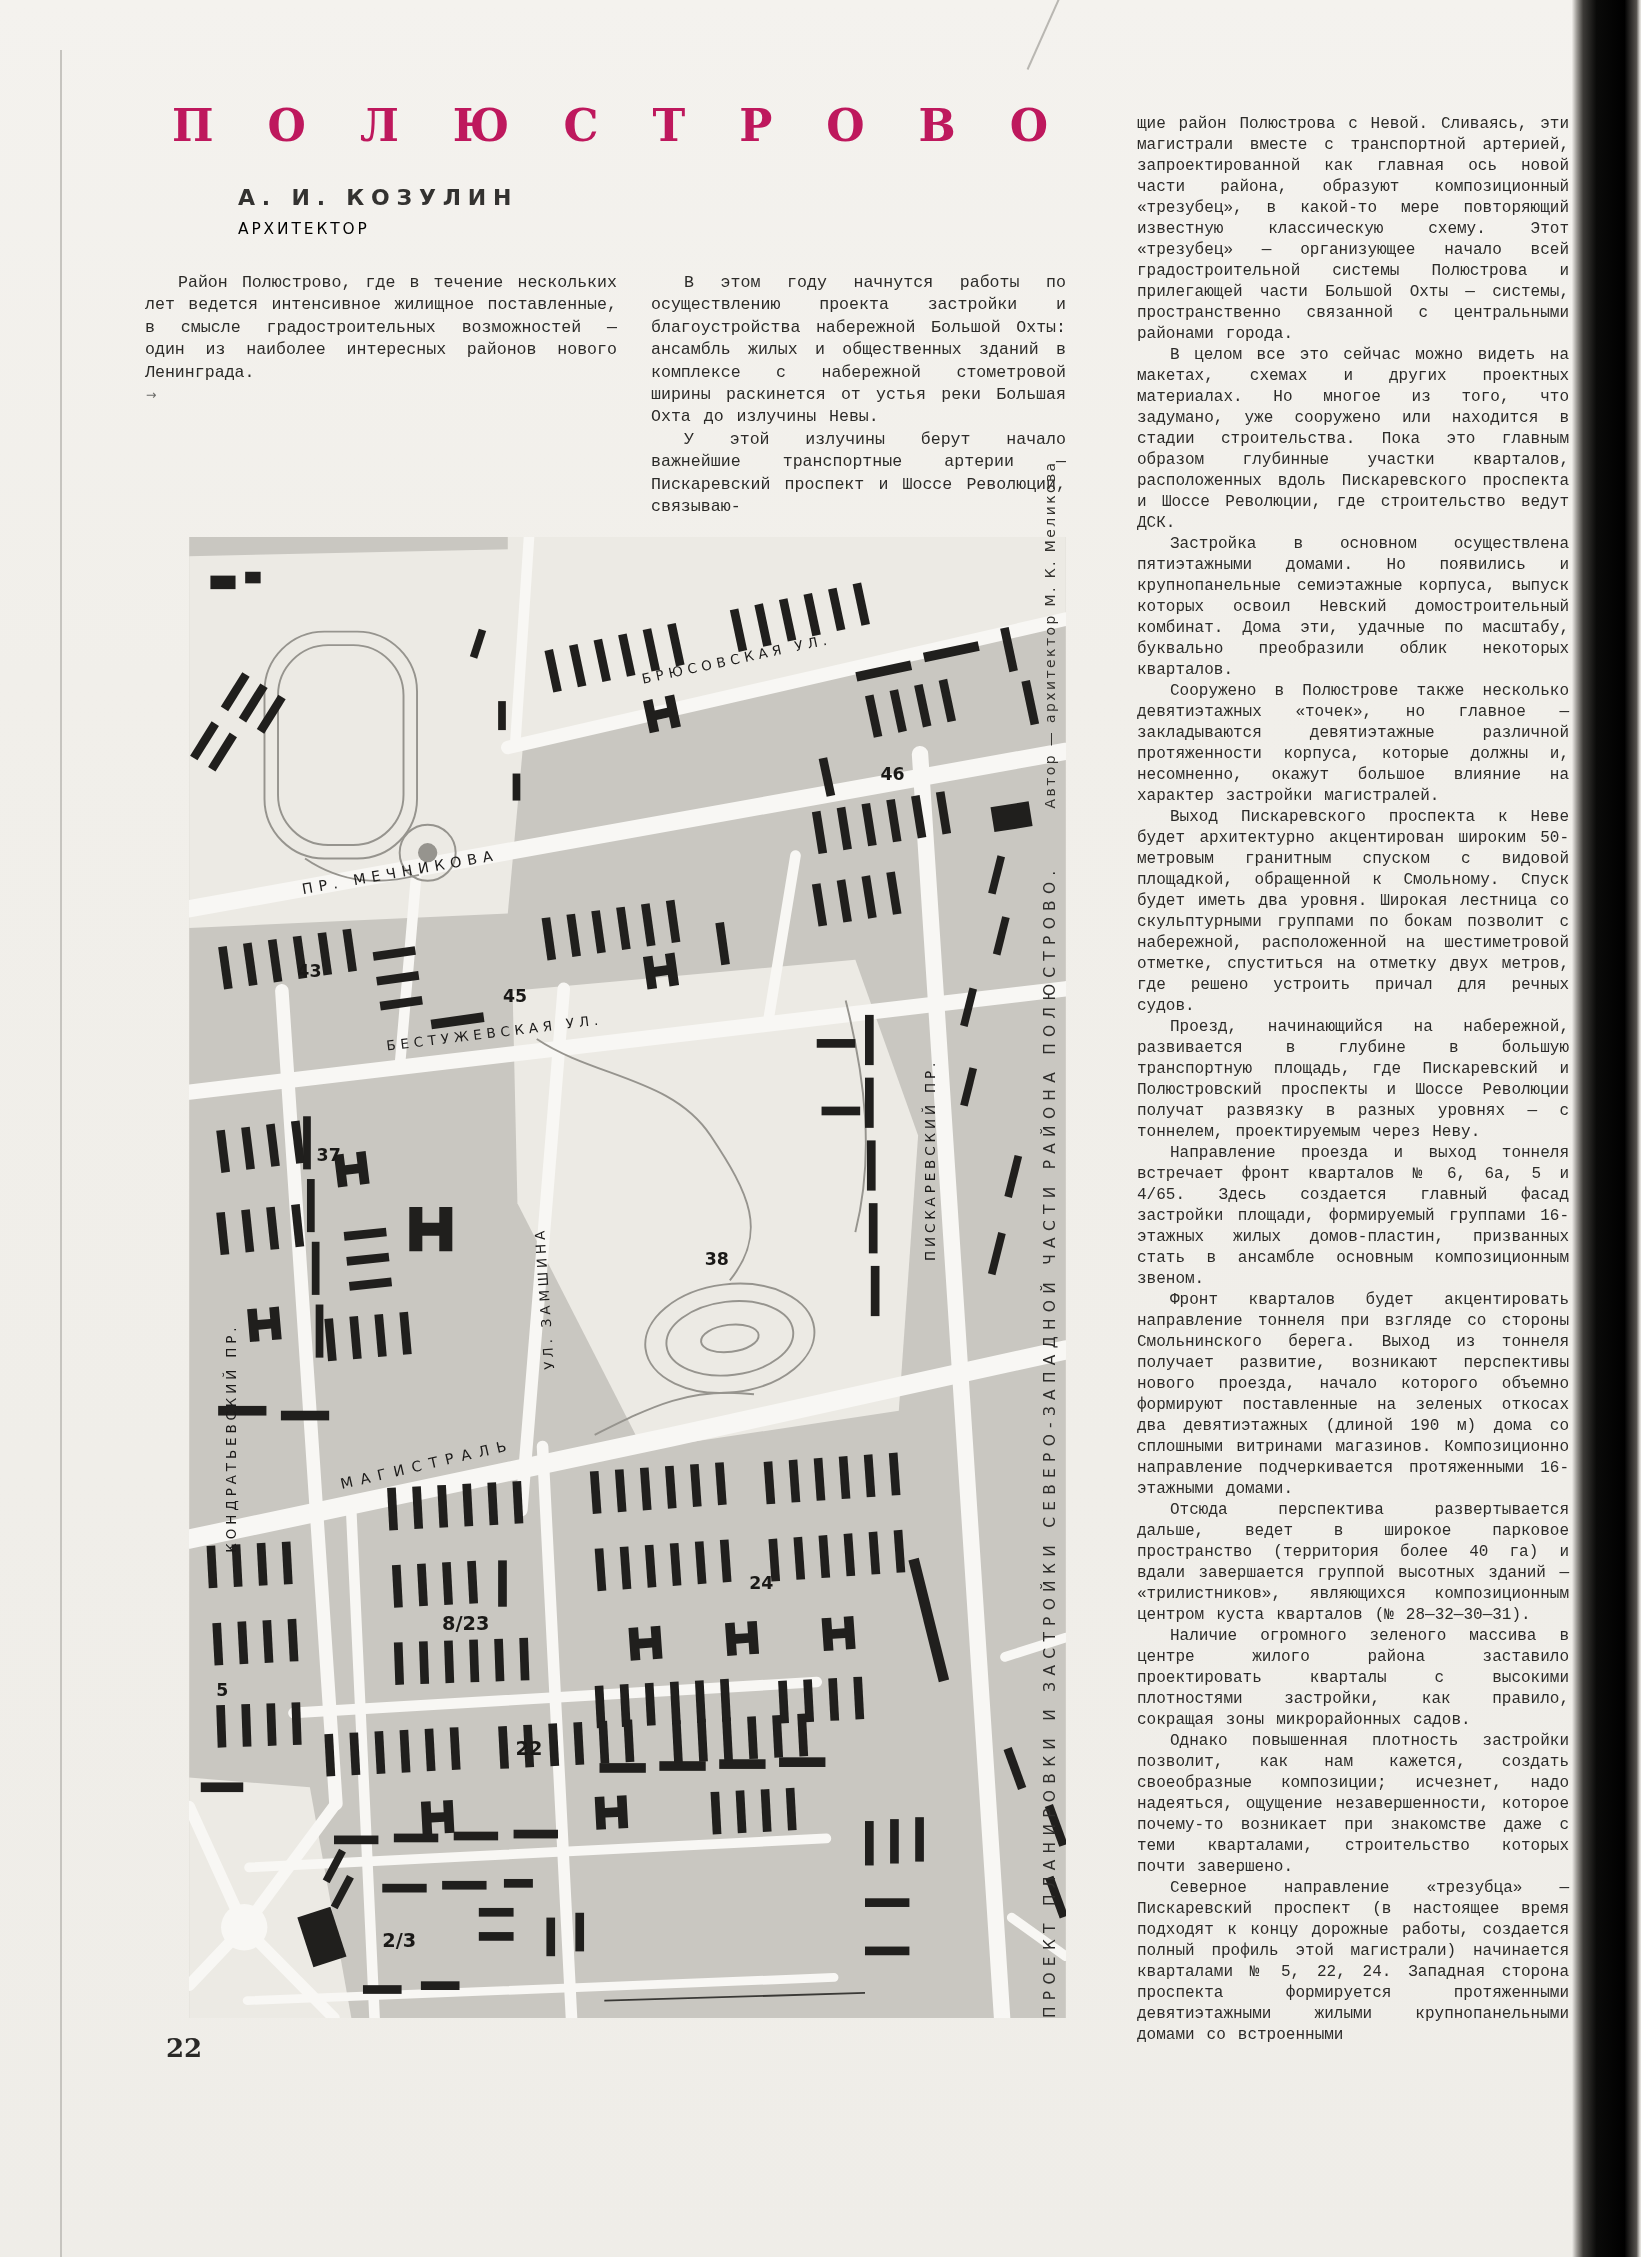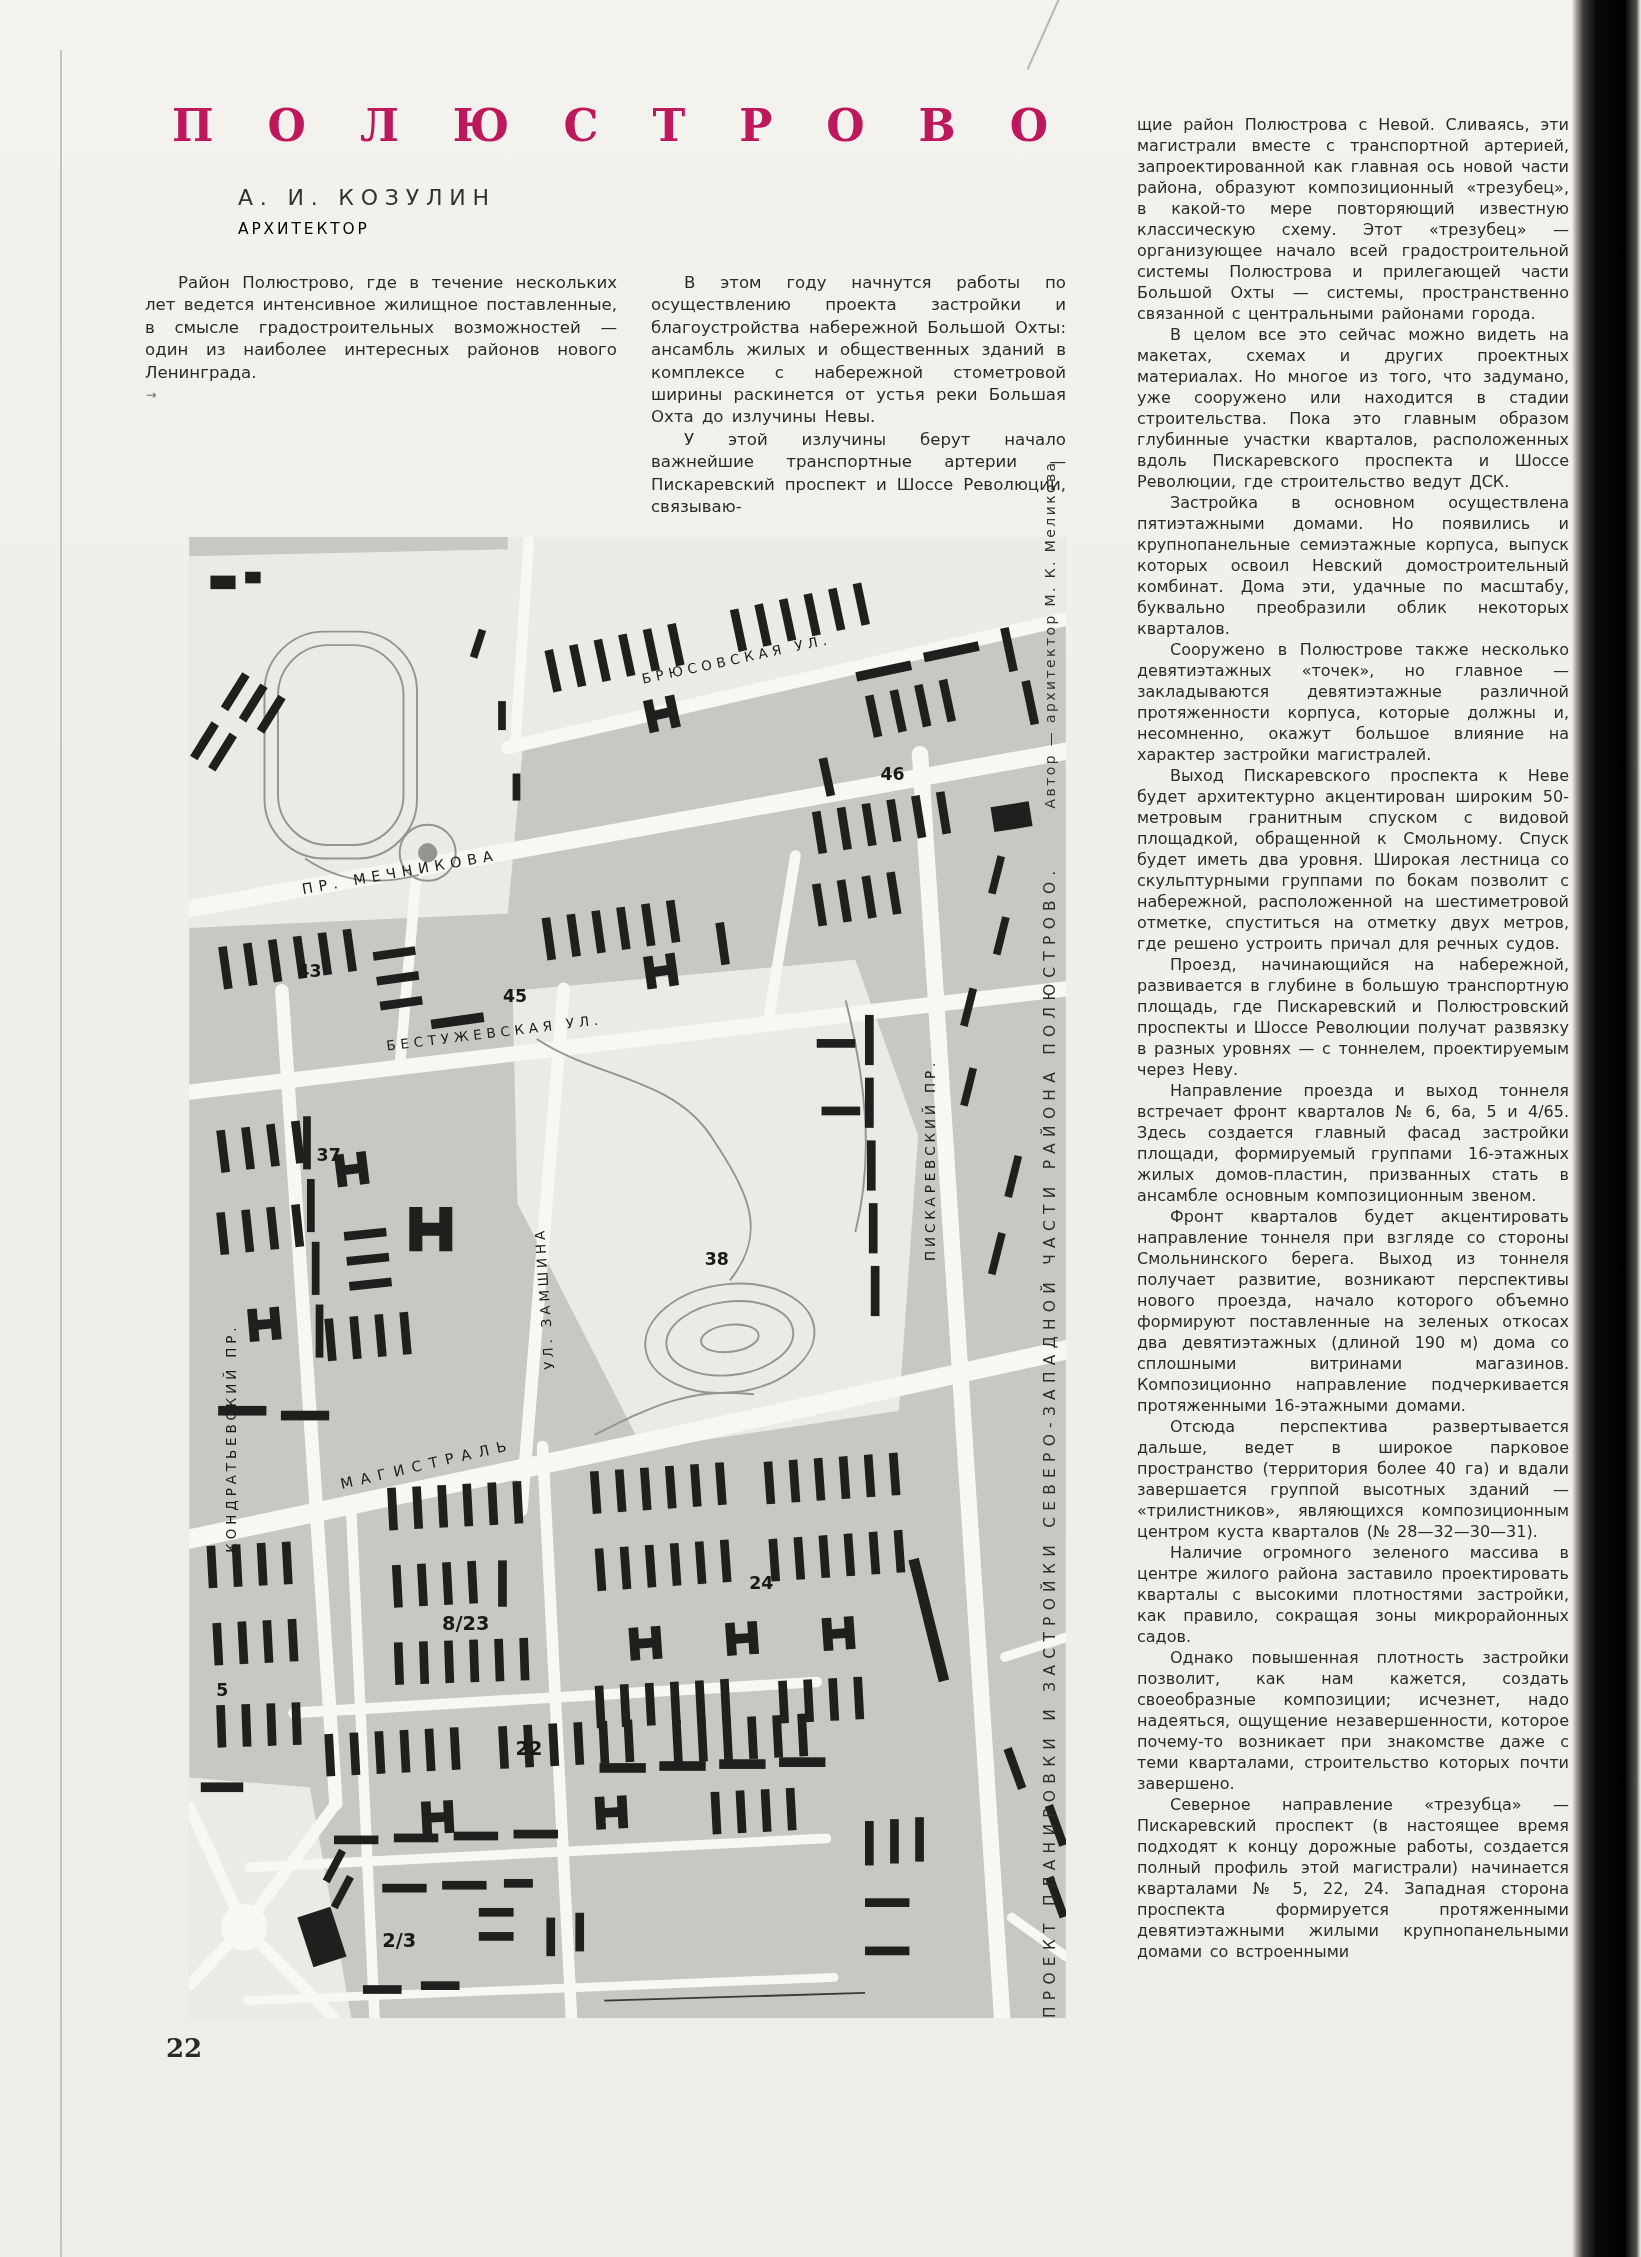--- a/index.html
+++ b/index.html
@@ -9,23 +9,23 @@
     font-family:"DejaVu Sans","Liberation Sans",sans-serif;
     color:#2c2b29;
   }
   .left-rule{position:absolute;left:60px;top:50px;width:1.9px;height:2207px;background:#c6c4bf;}
   .scratch{position:absolute;left:1043px;top:-7.7px;width:1.9px;height:81px;background:#b9b7b2;transform:rotate(24deg);}
   .page-title{
     position:absolute;left:172px;top:100px;margin:0;
     font-family:"DejaVu Serif","Liberation Serif",serif;
     font-weight:bold;font-size:44px;letter-spacing:54px;color:#be185d;white-space:nowrap;
   }
-  .author-name{position:absolute;left:238px;top:185px;font-size:22px;font-weight:normal;letter-spacing:6.8px;color:#333230;}
+  .author-name{position:absolute;left:238px;top:185px;font-size:22px;font-weight:bold;letter-spacing:6.8px;color:#333230;}
   .author-role{position:absolute;left:238px;top:220px;font-size:15.4px;letter-spacing:2.9px;color:#000000;}
-  .col{position:absolute;text-align:justify;}
+  .col{position:absolute;text-align:justify;font-family:Liberation Mono, monospace;}
   .col .para{margin:0;text-indent:33px;text-align:justify;}
   .col1{left:145px;top:272px;width:472px;font-size:16.6px;line-height:22.4px;word-spacing:2.9px;}
   .col2{left:651px;top:272px;width:415px;font-size:16.6px;line-height:22.4px;word-spacing:2.9px;}
   .col3{left:1137px;top:114px;width:432px;font-size:16px;line-height:21px;word-spacing:2.4px;}
   .col3 .para:first-child{text-indent:0;}
   .stray-mark{position:absolute;left:146px;top:387px;font-size:12.6px;color:#6b6b68;}
   .map-wrap{position:absolute;left:189px;top:537px;width:877px;height:1481px;}
   .map-wrap svg{display:block;width:100%;height:100%;}
   .caption-wrap{position:absolute;left:1072px;top:537px;width:44px;height:1481px;}
   .cap-rot{

